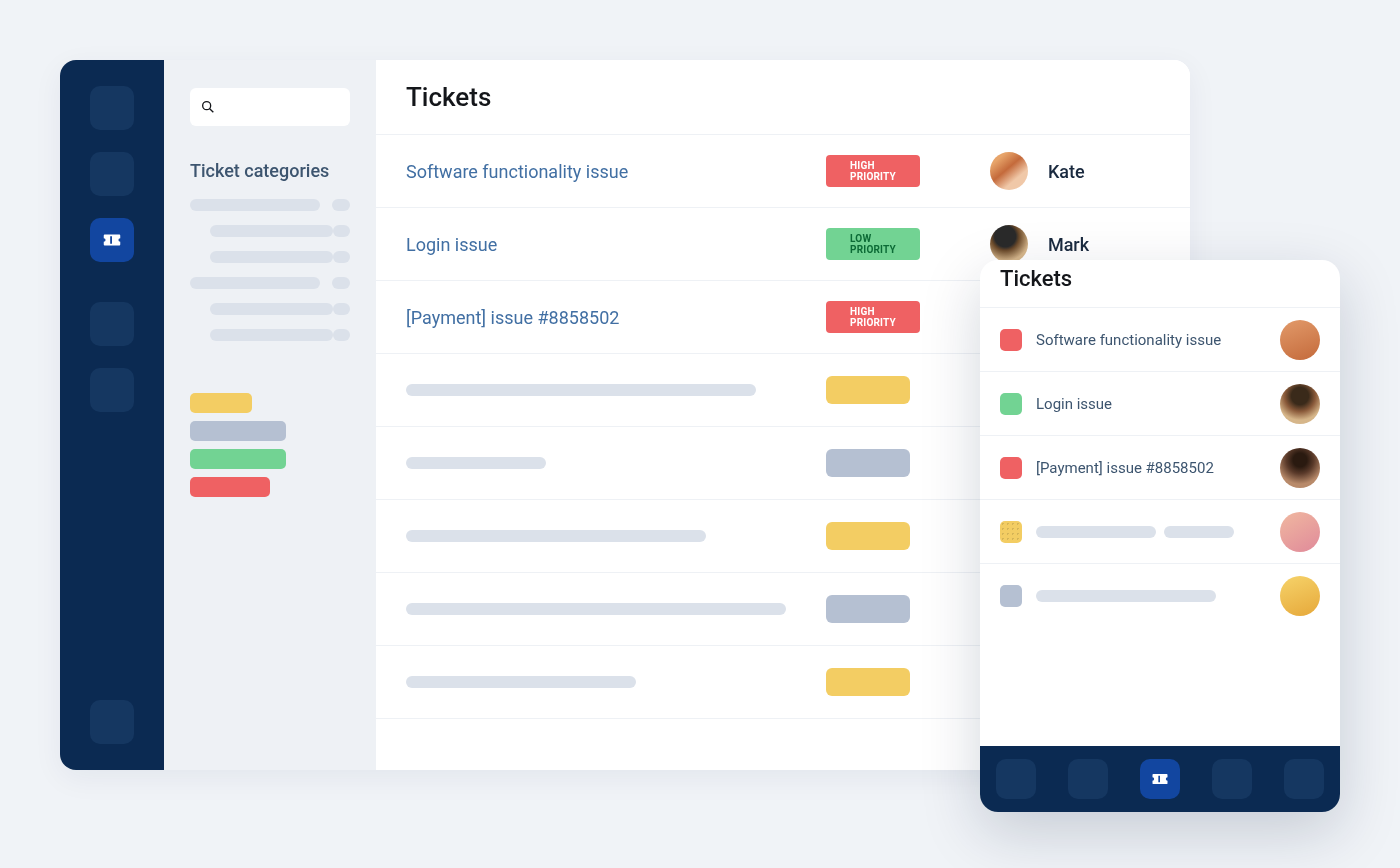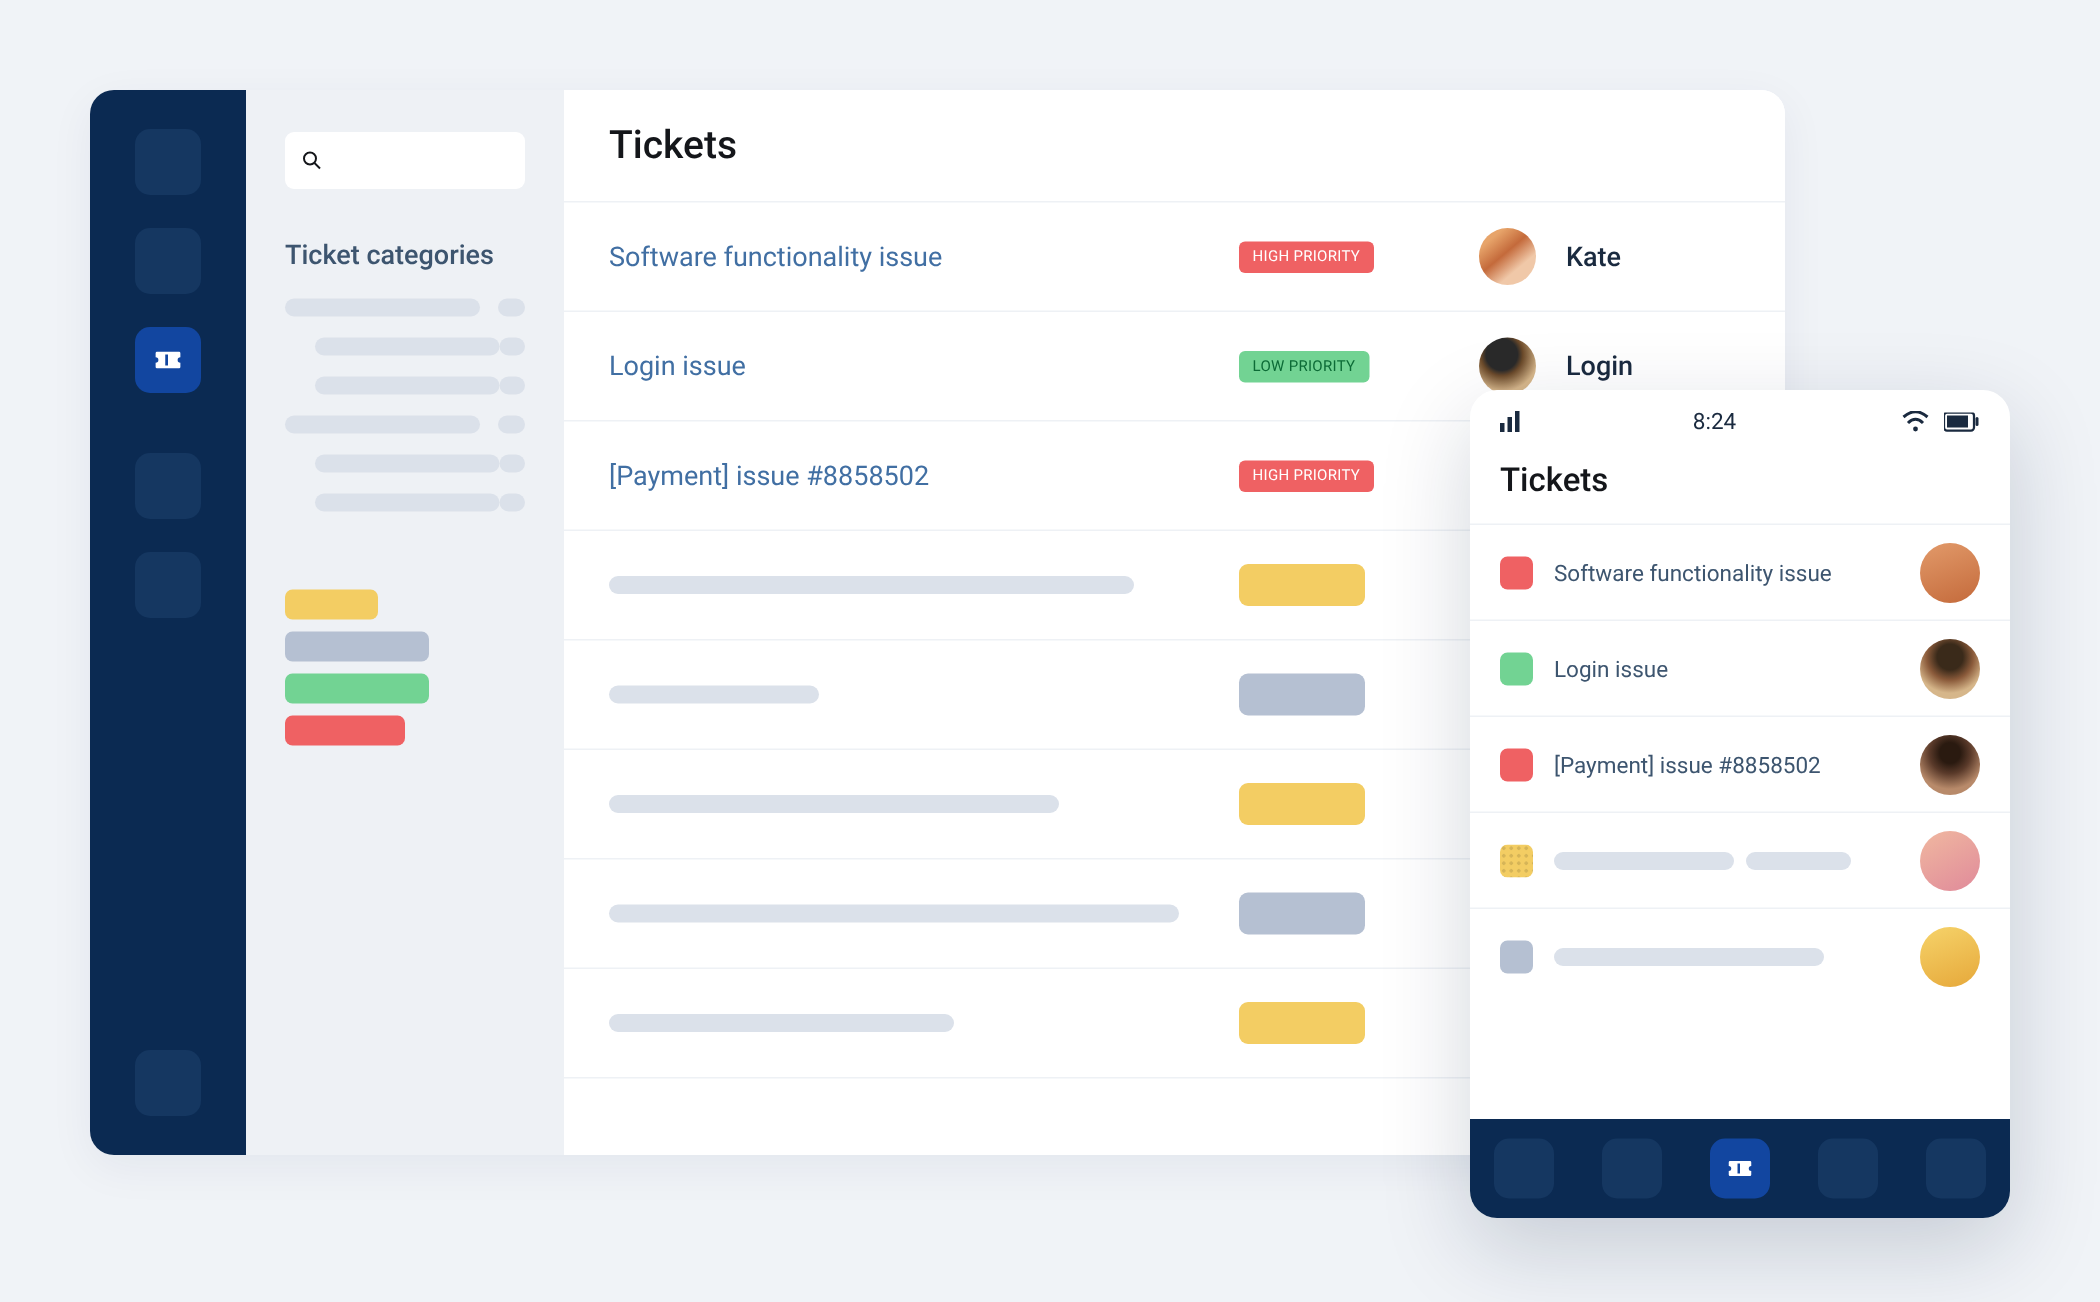--- a/index.html
+++ b/index.html
@@ -58,22 +58,22 @@
   }
   .main-title { font-size: 26px; font-weight: 500; color: #14161a; }
   .ticket-list { flex: 1; overflow: hidden; }
   .ticket-row {
     display: flex; align-items: center;
     padding: 0 30px; height: 73px;
     border-bottom: 1px solid #eef1f5;
   }
   .ticket-title { color: #416fa3; font-size: 18px; flex: 0 0 420px; }
   .badge {
-    font-size: 10px; font-weight: 400;
-    padding: 5px 9px; border-radius: 4px;
+    font-size: 10px; font-weight: 700;
+    padding: 5px 24px; border-radius: 4px;
     letter-spacing: .2px;
   }
   .badge.high { background: #ef6163; color: #fff; }
   .badge.low { background: #72d393; color: #0c6b36; }
   .badge-slot { flex: 0 0 90px; display: flex; }
   .assignee { margin-left: 70px; display: flex; align-items: center; gap: 20px; }
   .avatar {
     width: 38px; height: 38px; border-radius: 50%;
     display: inline-block;
   }
@@ -203,21 +203,21 @@
             <span class="assignee-name">Kate</span>
           </div>
         </div>
         <div class="ticket-row">
           <div class="ticket-title">Login issue</div>
           <div class="badge-slot">
             <span class="badge low">LOW PRIORITY</span>
           </div>
           <div class="assignee">
             <span class="avatar av2"></span>
-            <span class="assignee-name">Login</span>
+            <span class="assignee-name">Mark</span>
           </div>
         </div>
         <div class="ticket-row">
           <div class="ticket-title">[Payment] issue #8858502</div>
           <div class="badge-slot">
             <span class="badge high">HIGH PRIORITY</span>
           </div>
         </div>
         <div class="ticket-row">
           <div style="flex: 0 0 420px;">
@@ -257,40 +257,20 @@
           </div>
           <div class="badge-slot">
             <div class="pill yellow" style="width: 84px;"></div>
           </div>
         </div>
       </div>
   </div>
 </div>
 
 <div class="mobile">
-  <div class="statusbar">
-    <svg width="18" height="14" viewBox="0 0 18 14">
-      <rect x="0" y="8" width="3" height="6" fill="#1a2a3f"></rect>
-      <rect x="5" y="4" width="3" height="10" fill="#1a2a3f"></rect>
-      <rect x="10" y="0" width="3" height="14" fill="#1a2a3f"></rect>
-    </svg>
-    <span>8:24</span>
-    <div class="right">
-      <svg width="18" height="14" viewBox="0 0 18 14">
-        <path d="M1 4 Q9 -3 17 4" stroke="#1a2a3f" stroke-width="2" fill="none"></path>
-        <path d="M4 8 Q9 3 14 8" stroke="#1a2a3f" stroke-width="2" fill="none"></path>
-        <circle cx="9" cy="12" r="1.6" fill="#1a2a3f"></circle>
-      </svg>
-      <svg width="24" height="13" viewBox="0 0 24 13">
-        <rect x="0" y="0" width="20" height="12" rx="2" fill="none" stroke="#1a2a3f" stroke-width="1.5"></rect>
-        <rect x="2" y="2" width="14" height="8" fill="#1a2a3f"></rect>
-        <rect x="21" y="3" width="2" height="6" rx="1" fill="#1a2a3f"></rect>
-      </svg>
-    </div>
-  </div>
   <div class="mobile-header">
     <div class="mobile-title">Tickets</div>
   </div>
   <div class="mobile-list" id="mobile-list">
       <div class="m-row">
         <div class="m-chip red"></div>
         <div class="m-title">Software functionality issue</div>
         <div class="m-avatar av3"></div>
       </div>
       <div class="m-row">

